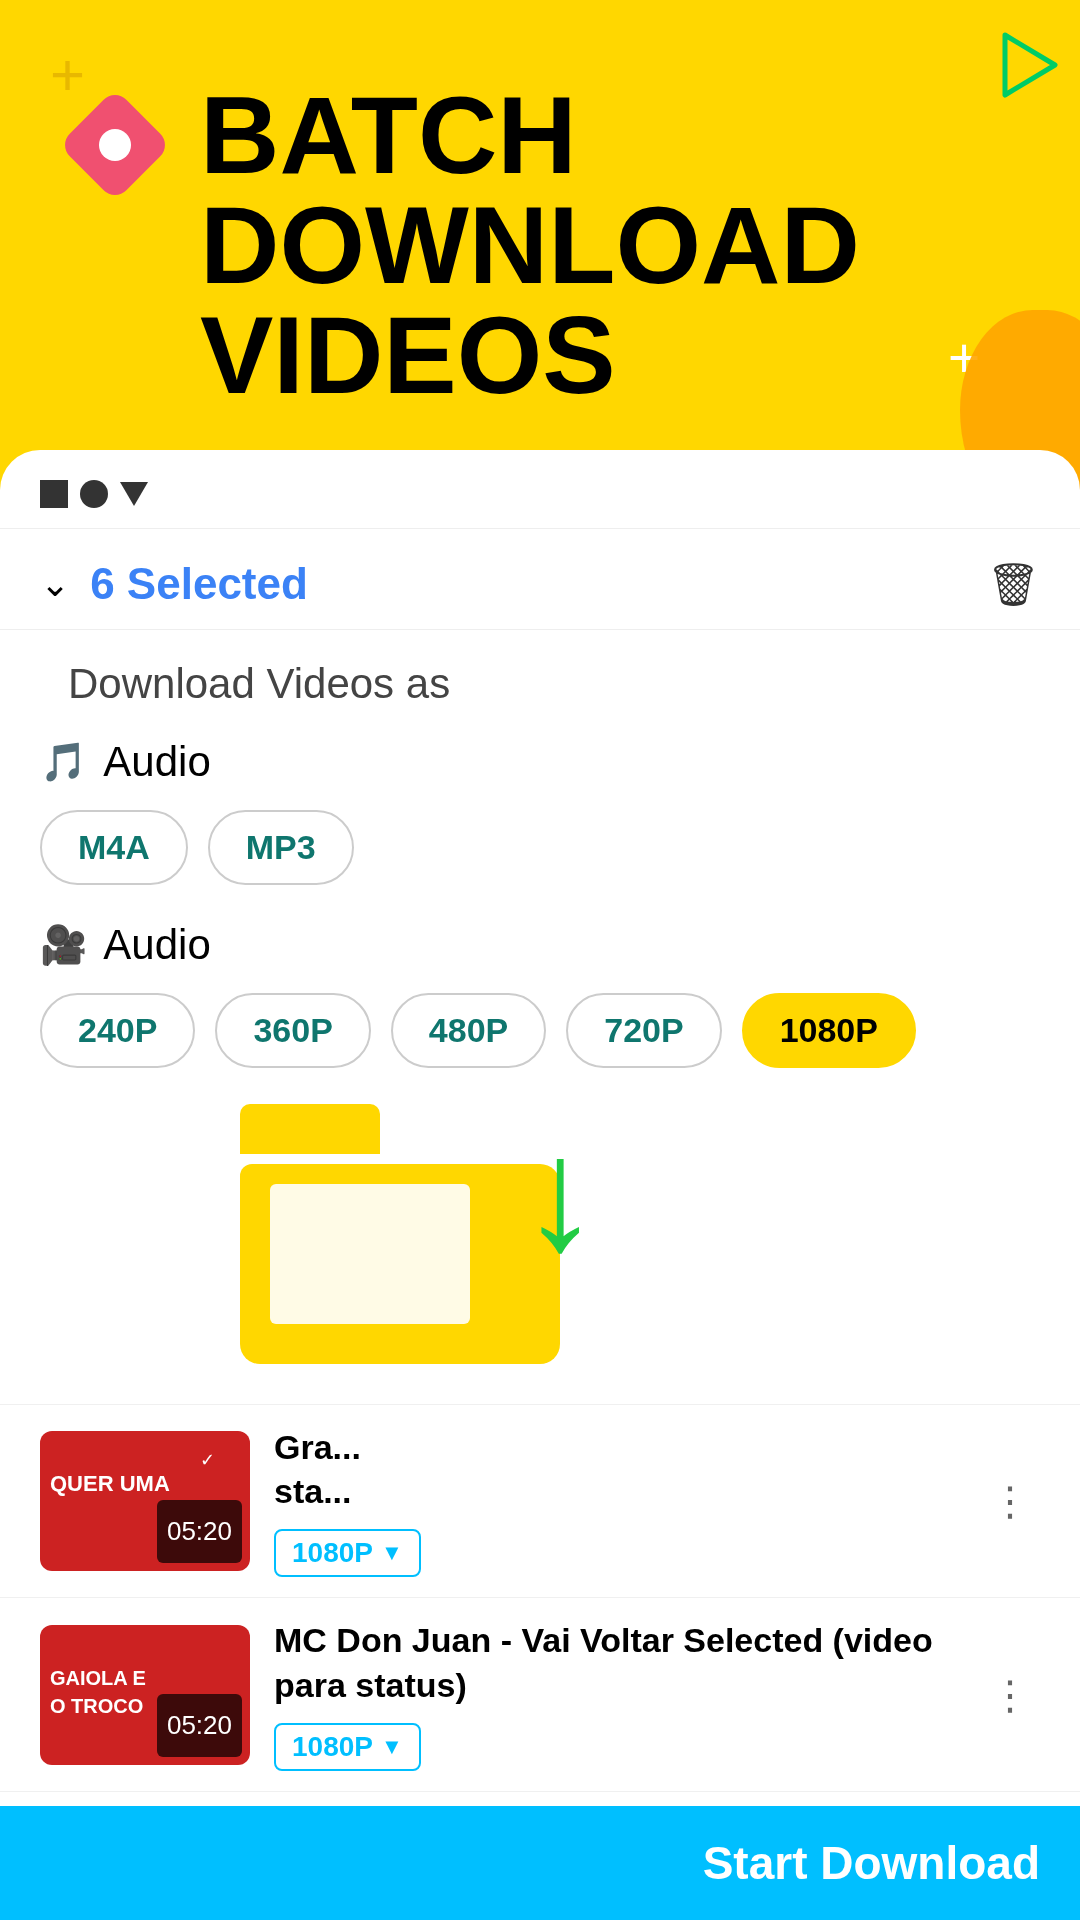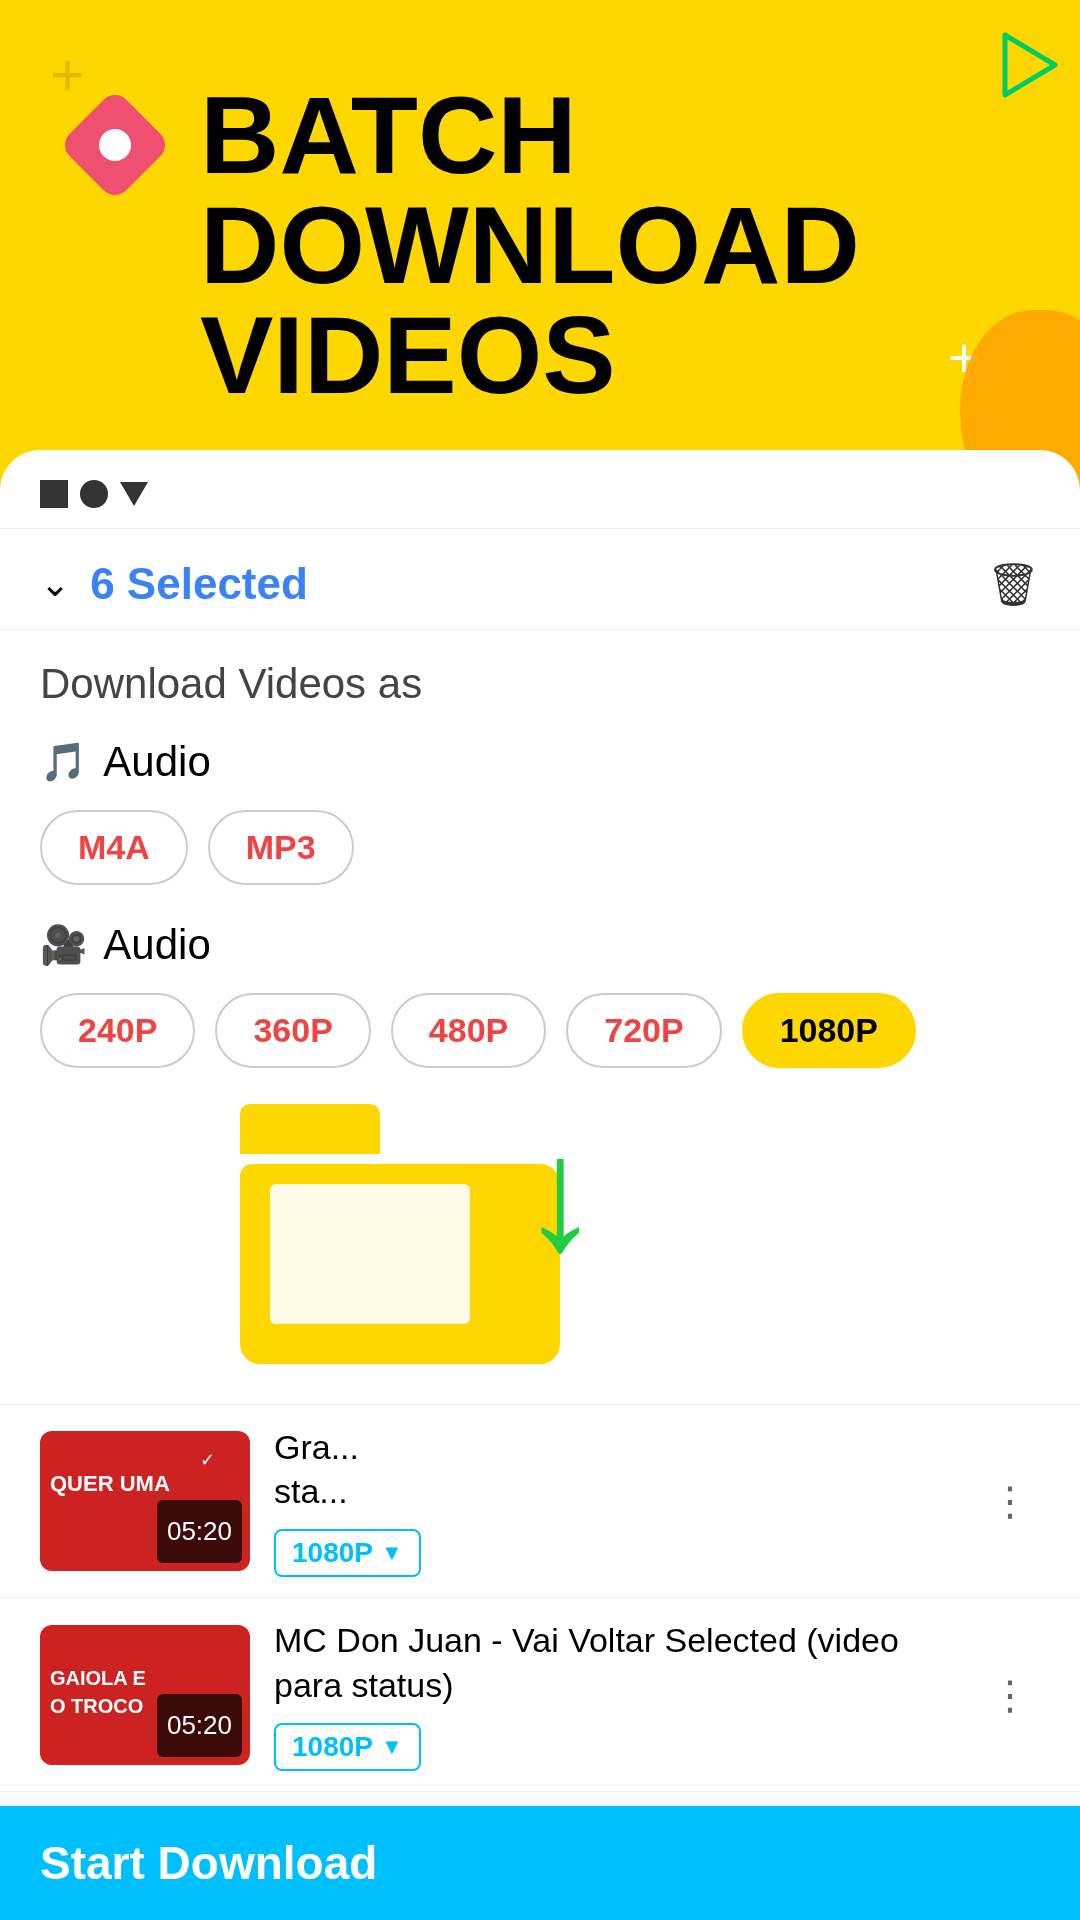--- a/index.html
+++ b/index.html
@@ -151,20 +151,21 @@
 
     
     .download-section {
       padding: 30px 40px 20px 40px;
     }
 
     .download-title {
       font-size: 42px;
       color: #444;
       margin-bottom: 30px;
+      margin-left: 28px;
     }
 
     .section-type {
       display: flex;
       align-items: center;
       gap: 16px;
       margin-bottom: 24px;
     }
 
     .section-icon {
@@ -183,21 +184,21 @@
       gap: 20px;
       margin-bottom: 36px;
     }
 
     .format-btn {
       padding: 16px 36px;
       border: 2px solid #ccc;
       border-radius: 50px;
       font-size: 34px;
       font-weight: 600;
-      color: #ef4444;
+      color: #0f766e;
       background: #fff;
       cursor: pointer;
     }
 
     .format-btn.active {
       background: #FFD700;
       border-color: #FFD700;
       color: #000;
     }
 
@@ -284,21 +285,21 @@
       border-radius: 6px;
     }
 
     .video-info {
       flex: 1;
     }
 
     .video-title {
       font-size: 34px;
       color: #000;
-      font-weight: 400;
+      font-weight: 700;
       line-height: 1.3;
       margin-bottom: 16px;
     }
 
     .quality-badge {
       display: inline-flex;
       align-items: center;
       gap: 8px;
       border: 2px solid #00BFFF;
       color: #00BFFF;
@@ -322,21 +323,21 @@
     
     .start-download-bar {
       position: fixed;
       bottom: 0;
       left: 0;
       right: 0;
       background: #00BFFF;
       padding: 30px 40px;
       display: flex;
       align-items: center;
-      justify-content: flex-start;
+      justify-content: flex-end;
       z-index: 100;
     }
 
     .start-download-btn {
       color: #fff;
       font-size: 46px;
       font-weight: 700;
       background: none;
       border: none;
       cursor: pointer;

